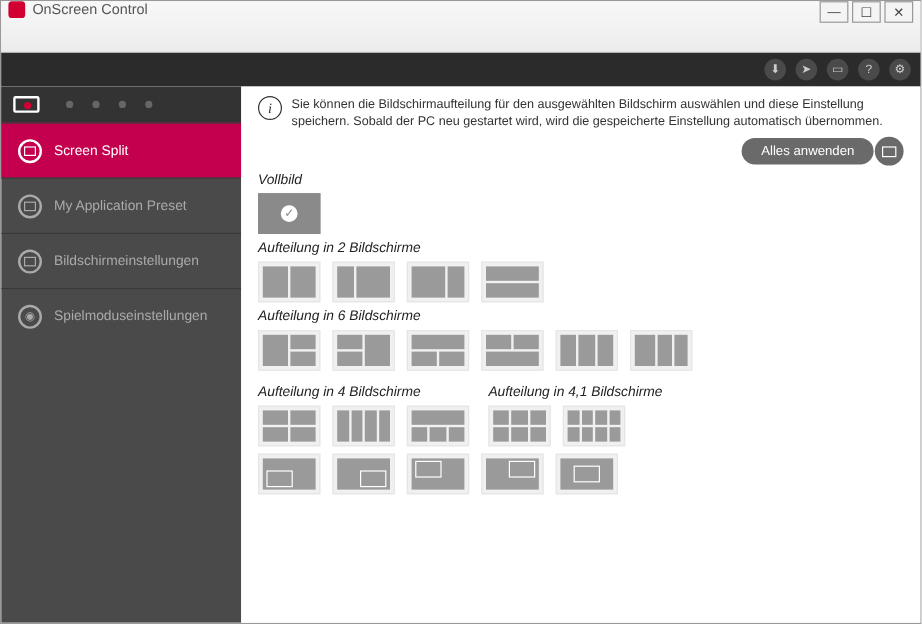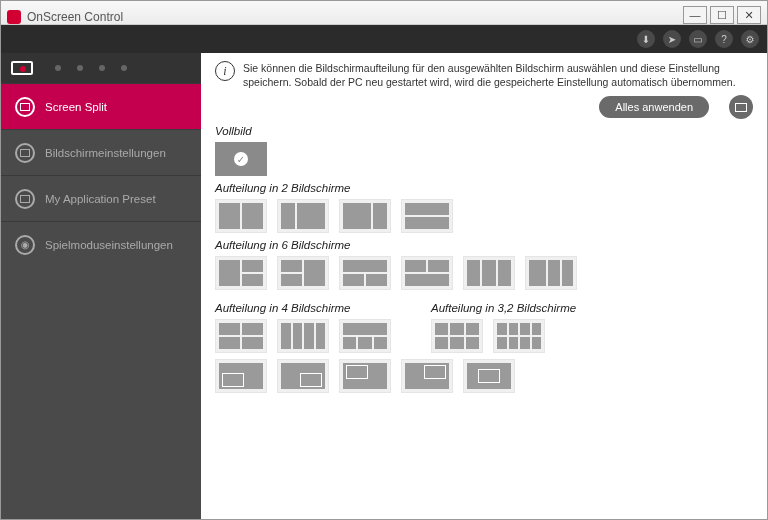--- a/index.html
+++ b/index.html
@@ -1,18 +1,18 @@
 <!DOCTYPE html>
 <html><head>
 <meta charset="utf-8">
 <style>
   * { box-sizing: border-box; margin: 0; padding: 0; font-family: Arial, sans-serif; }
   body { background: #ededed; width: 768px; height: 520px; overflow: hidden; }
   .window { width: 768px; height: 520px; border: 1px solid #999; display: flex; flex-direction: column; background: #fff; }
-  .titlebar { height: 24px; background: linear-gradient(#f8f8f8,#ececec); border-bottom: 1px solid #ccc; display: flex; align-items: flex-end; padding: 0 6px; }
+  .titlebar { height: 43px; background: linear-gradient(#f8f8f8,#ececec); border-bottom: 1px solid #ccc; display: flex; align-items: flex-start; padding: 0 6px; }
   .titlebar .logo { width: 14px; height: 14px; background: #d20032; border-radius: 3px; margin-right: 6px; }
   .titlebar .title { font-size: 12px; color: #555; flex: 1; }
   .titlebar .winbtn { width: 24px; height: 18px; border: 1px solid #999; margin-left: 3px; display: flex; align-items: center; justify-content: center; font-size: 11px; color: #444; background: #f4f4f4; cursor: pointer;}
   .toolbar { height: 28px; background: #2b2b2b; display: flex; align-items: center; justify-content: flex-end; padding-right: 8px; gap: 8px;}
   .toolbar .tb { width: 18px; height: 18px; border-radius: 50%; background: #4a4a4a; display:flex; align-items:center; justify-content:center; color:#ccc; font-size:10px; cursor:pointer;}
   .body { flex: 1; display: flex; overflow: hidden; }
   .sidebar { width: 200px; background: #4a4a4a; display: flex; flex-direction: column; }
   .tabs { height: 30px; background: #333; display:flex; align-items:center; padding: 0 10px; gap: 16px;}
   .tabs .tab-dot { width:6px; height:6px; border-radius:50%; background:#666;}
   .tabs .tab-mon { width:22px; height:14px; border:2px solid #fff; border-radius:2px; position:relative; margin-right:6px;}
@@ -22,33 +22,33 @@
   .monitor-label { color:#222; font-size:11px; margin-top:4px; background:#fff0; }
   .sidebar .monitor-area { background:#fff; margin:0; }
   .nav { display:flex; flex-direction:column; }
   .nav-item { height:46px; display:flex; align-items:center; padding-left:14px; color:#aaa; font-size:11.5px; gap:10px; border-top:1px solid #3a3a3a; cursor:pointer;}
   .nav-item.active { background:#c4004e; color:#fff; }
   .nav-icon { width:20px; height:20px; border:2px solid currentColor; border-radius:50%; display:flex;align-items:center;justify-content:center; font-size:10px;}
   .nav-icon .inner{ width:10px;height:8px;border:1.5px solid currentColor;}
   .content { flex:1; background:#fff; overflow-y:auto; padding: 8px 14px 14px; }
   .info-row { display:flex; align-items:flex-start; gap:8px; font-size:10.5px; color:#333; line-height:1.35; }
   .info-icon { width:20px; height:20px; border:1.5px solid #333; border-radius:50%; display:flex;align-items:center;justify-content:center; font-style:italic; font-family:serif; font-size:12px; flex-shrink:0;}
-  .apply-row { display:flex; justify-content:flex-end; align-items:center; gap:20px; margin:6px 0 4px;}
+  .apply-row { display:flex; justify-content:flex-end; align-items:center; gap:1px; margin:6px 0 4px;}
   .apply-btn { background:#6a6a6a; color:#fff; border:none; border-radius:14px; padding:5px 16px; font-size:11px; cursor:pointer;}
   .apply-sq { width:24px;height:24px;border-radius:50%; background:#6a6a6a; display:flex;align-items:center;justify-content:center;cursor:pointer;}
   .apply-sq .sq{width:12px;height:9px;border:1.5px solid #fff;}
   .section-title { font-size:11.5px; color:#222; margin: 6px 0 5px; font-weight:normal;font-style:italic;}
   .layouts { display:flex; gap:10px; flex-wrap:wrap; margin-bottom:6px;}
   .layout { width:52px; height:34px; background:#f0f0f0; border:1px solid #e5e5e5; display:flex; gap:2px; padding:3px; cursor:pointer; position:relative;}
   .layout .p { background:#9a9a9a; }
   .layout.selected { background:#8a8a8a; border-color:#8a8a8a; display:flex;align-items:center;justify-content:center;}
   .layout.selected .chk{ width:14px;height:14px;border-radius:50%;background:#fff; display:flex;align-items:center;justify-content:center;color:#8a8a8a;font-size:10px;}
   .col { display:flex; flex-direction:column; gap:2px; flex:1;}
   .row2 { display:flex; gap:2px; flex:1;}
-  .two-col { display:flex; gap:40px; }
+  .two-col { display:flex; gap:16px; }
   .pip .inner-frame{ border:1.5px solid #fff; position:absolute; width:22px; height:14px;}
   .pip .bg { position:absolute; inset:3px; background:#9a9a9a;}
 </style>
 </head>
 <body>
 
 <div class="window">
   <div class="titlebar">
     <div class="logo"></div>
     <div class="title">OnScreen Control</div>
@@ -78,27 +78,27 @@
         <div class="nav-item active">
           <span class="nav-icon">
               <span class="inner"></span>
             </span>
           <span>Screen Split</span>
         </div>
         <div class="nav-item">
           <span class="nav-icon">
               <span class="inner"></span>
             </span>
-          <span>Bildschirmeinstellungen</span>
+          <span>My Application Preset</span>
         </div>
         <div class="nav-item">
           <span class="nav-icon">
               <span class="inner"></span>
             </span>
-          <span>My Application Preset</span>
+          <span>Bildschirmeinstellungen</span>
         </div>
         <div class="nav-item">
           <span class="nav-icon">◉</span>
           <span>Spielmoduseinstellungen</span>
         </div>
       </div>
     </div>
 
     <div class="content">
       <div class="info-row">
@@ -205,21 +205,21 @@
                 <div class="p" style="flex:1"></div>
                 <div class="row2">
                   <div class="p" style="flex:1"></div>
                   <div class="p" style="flex:1"></div>
                   <div class="p" style="flex:1"></div>
                 </div>
               </div>
           </div>
         </div>
         <div>
-          <div class="section-title">Aufteilung in 3,2 Bildschirme</div>
+          <div class="section-title">Aufteilung in 4,1 Bildschirme</div>
           <div class="layouts">
             <div class="layout" style="flex-direction:column">
                 <div class="row2">
                   <div class="p" style="flex:1"></div>
                   <div class="p" style="flex:1"></div>
                   <div class="p" style="flex:1"></div>
                 </div>
                 <div class="row2">
                   <div class="p" style="flex:1"></div>
                   <div class="p" style="flex:1"></div>

